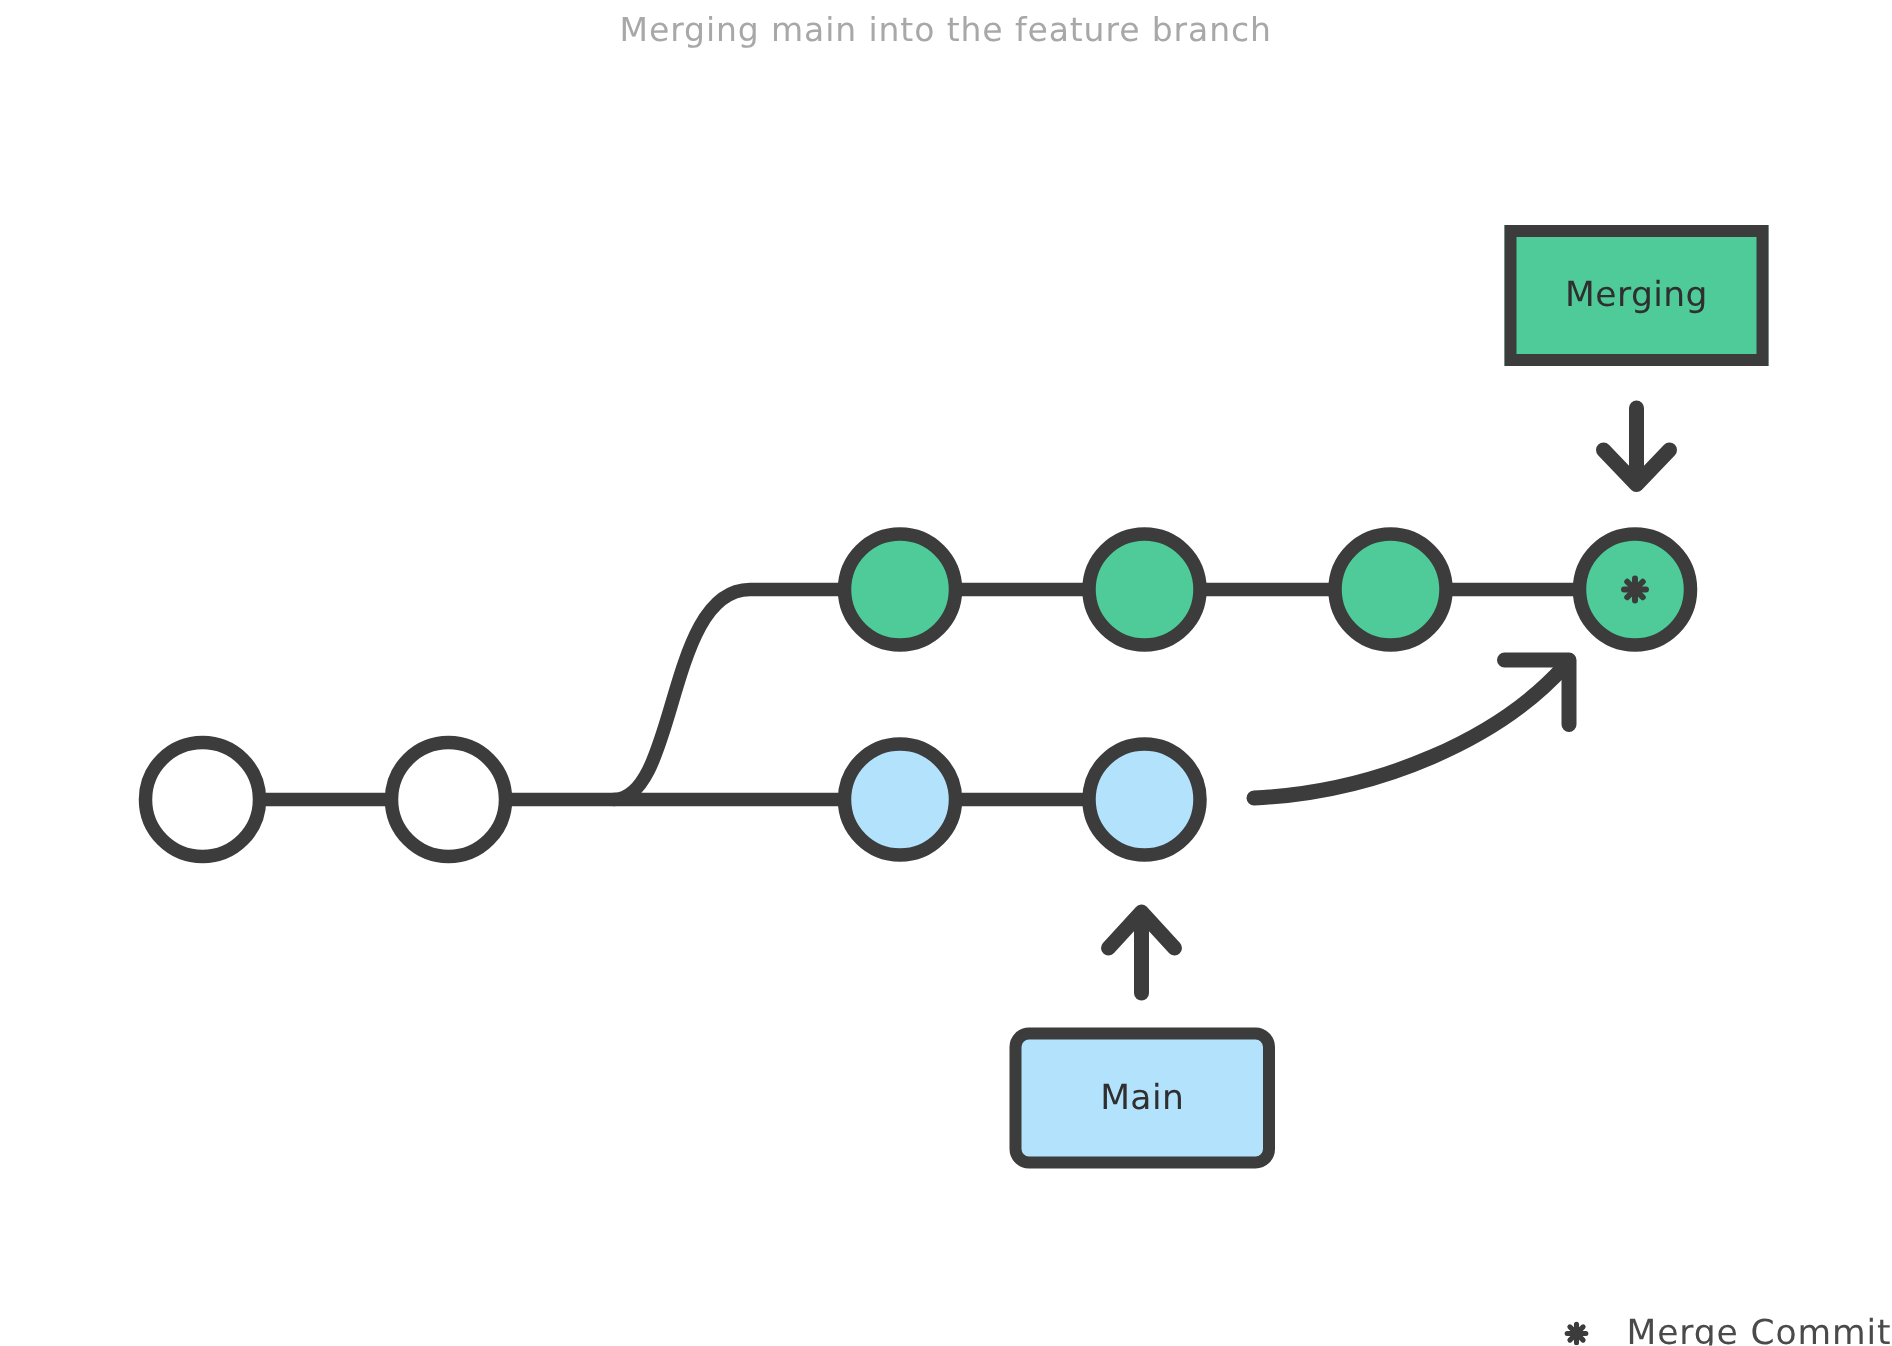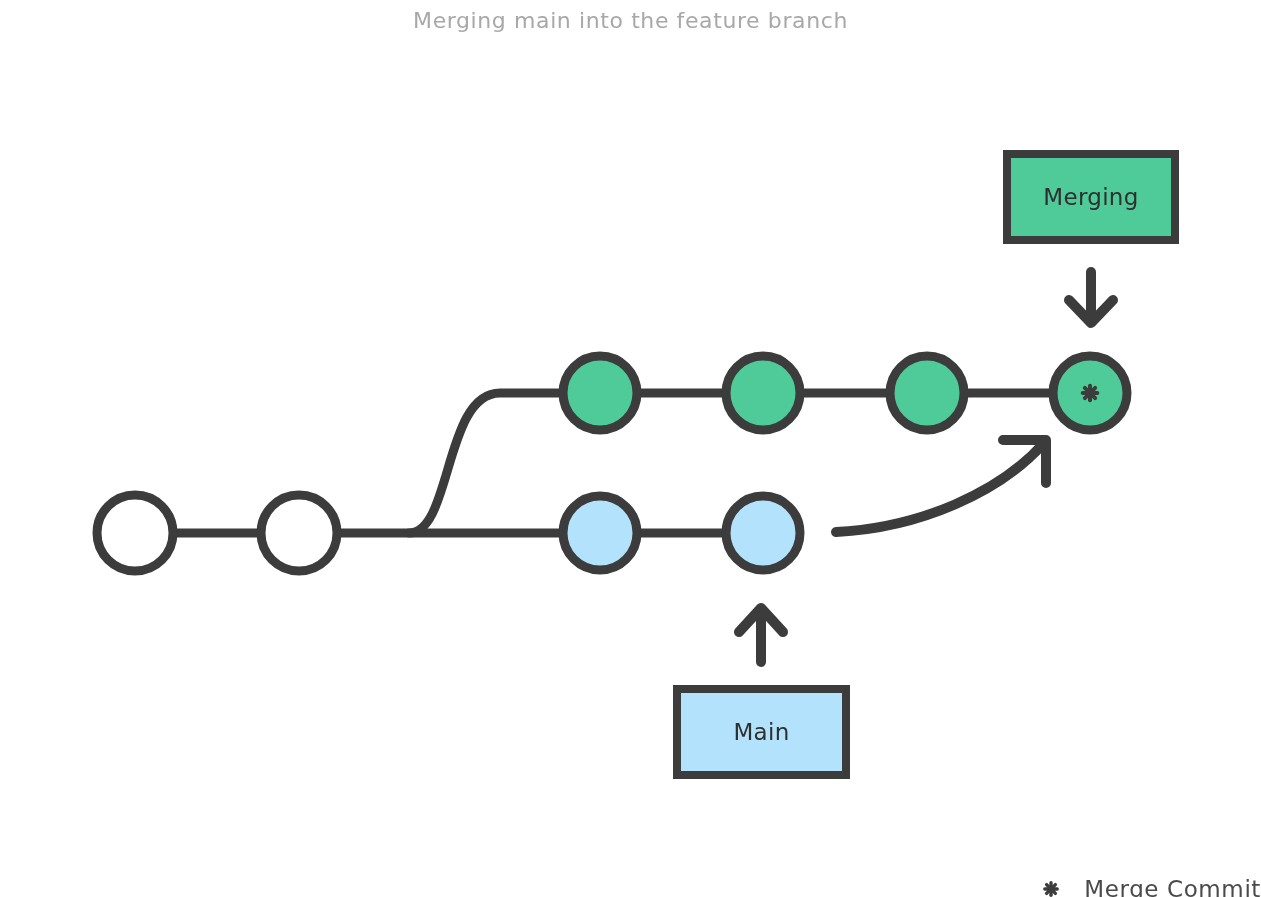--- a/index.html
+++ b/index.html
@@ -155,21 +155,21 @@
     <g stroke="#3c3c3c" fill="none" stroke-width="10" stroke-linecap="round" stroke-linejoin="round">
       <path d="M 761 650 L 761 598"></path>
       <path d="M 739 620 L 761 596 L 783 620"></path>
     </g>
   </svg>
 
   <div class="branch-box" id="feature-box" style="background:#4ecb98;">
     <span>Merging</span>
   </div>
 
-  <div class="branch-box" id="main-box" style="background:#b3e2fc;">
+  <div class="branch-box" id="main-box" style="background:#b3e2fc;border-radius:13px;">
     <span>Main</span>
   </div>
 
   <div class="legend">
     <svg class="legend-glyph" viewBox="-20 -20 40 40">
       <use href="#asterisk-shape" transform="scale(0.62)"></use>
     </svg>
     <span class="legend-label">Merge Commit</span>
   </div>
 

